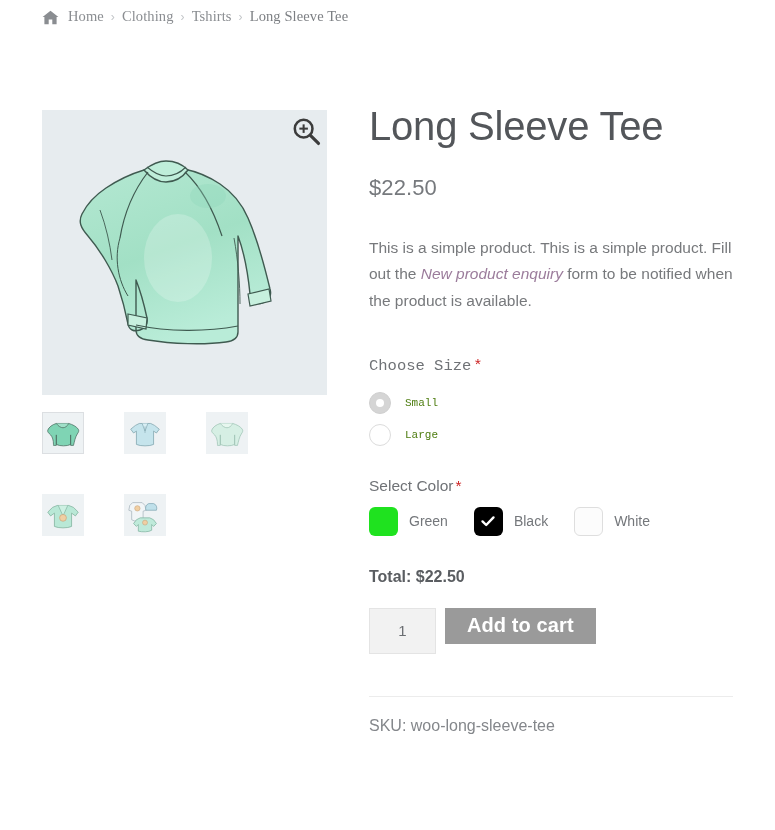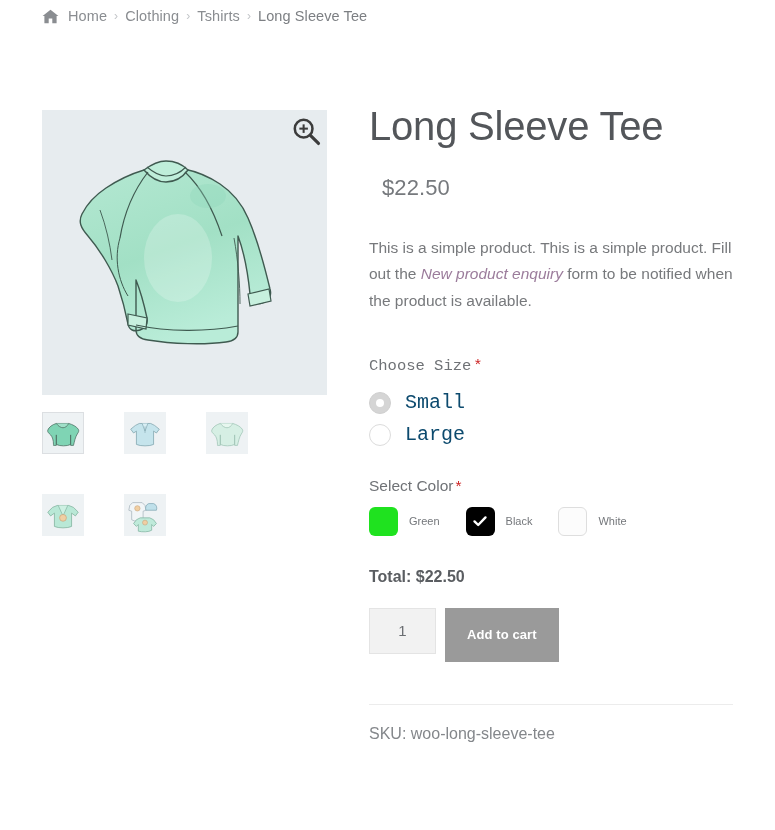--- a/index.html
+++ b/index.html
@@ -12,21 +12,21 @@
   }
   .page { position: relative; width: 775px; height: 830px; overflow: hidden; }
 
   
   .breadcrumb {
     position: absolute; left: 42px; top: 8px;
     display: flex; align-items: center;
     font-size: 14.5px; color: #8a8d91; letter-spacing: .1px;
   }
   .bc-home-icon { display: inline-flex; margin-right: 9px; margin-top: 1px; }
-  .bc-item { color: #8a8d91; text-decoration: none; white-space: nowrap; }
+  .bc-item { color: #8a8d91; text-decoration: none; white-space: nowrap; font-family: Liberation Serif, serif; }
   .bc-item.current { color: #7c7f83; }
   .bc-sep { margin: 0 7px; color: #c3c6c9; font-size: 12px; }
 
   
   .gallery { position: absolute; left: 42px; top: 110px; width: 285px; }
   .main-image {
     position: relative;
     width: 285px; height: 285px;
     background: #e7ecef;
     overflow: hidden;
@@ -63,21 +63,21 @@
     font-size: 40px;
     font-weight: 300;
     color: #53565a;
     line-height: 1.12;
     margin: 0 0 26px 0;
     letter-spacing: -0.2px;
   }
   .price {
     font-size: 22px;
     color: #76797d;
-    margin: 0 0 34px 13px;
+    margin: 0 0 34px 0;
     letter-spacing: .1px;
   }
   .description {
     font-size: 15.5px;
     line-height: 1.72;
     color: #77797c;
     margin: 8px 0 42px 0;
   }
   .enquiry-link {
     color: #9b7c9b;
@@ -109,36 +109,36 @@
     position: relative;
   }
   .radio.checked { background: #d5d5d5; border-color: #d0d0d0; }
   .radio.checked::after {
     content: "";
     position: absolute; left: 50%; top: 50%;
     width: 8px; height: 8px; border-radius: 50%;
     background: #ffffff;
     transform: translate(-50%, -50%);
   }
-  .radio-label { font-size: 20px; color: #0c4a6e; }
+  .radio-label { font-size: 11px; color: #4d7c0f; }
 
   .size-group { margin-bottom: 26px; font-family: Liberation Mono, monospace; }
 
   .color-group { margin-bottom: 32px; }
   .swatch-row { display: flex; align-items: center; }
   .swatch-item { display: flex; align-items: center; margin-right: 26px; cursor: pointer; }
   .swatch {
     width: 29px; height: 29px;
     border-radius: 6px;
     margin-right: 11px;
     flex: 0 0 auto;
     display: flex; align-items: center; justify-content: center;
     border: 1px solid transparent;
   }
-  .swatch-label { font-size: 11px; color: #74777b; }
+  .swatch-label { font-size: 14px; color: #74777b; }
 
   .total-line {
     font-size: 16px;
     font-weight: bold;
     color: #5a5d61;
     margin-bottom: 22px;
   }
 
   .cart-row { display: flex; align-items: stretch; }
   .qty-input {
@@ -146,26 +146,26 @@
     background: #f2f2f2;
     border: 1px solid #e4e4e4;
     color: #6b6e72;
     font-size: 15px;
     font-family: "Liberation Sans", sans-serif;
     text-align: center;
     outline: none;
   }
   .add-to-cart {
     margin-left: 9px;
-    height: 54px;
+    height: 36px;
     padding: 0 22px;
     background: #9a9a9a;
     border: none;
     color: #ffffff;
-    font-size: 13px;
+    font-size: 20px;
     font-weight: bold;
     font-family: "Liberation Sans", sans-serif;
     cursor: pointer;
     letter-spacing: .1px;
   }
 
   .meta-divider {
     height: 1px; background: #ececec;
     margin: 42px 0 17px 0;
   }

